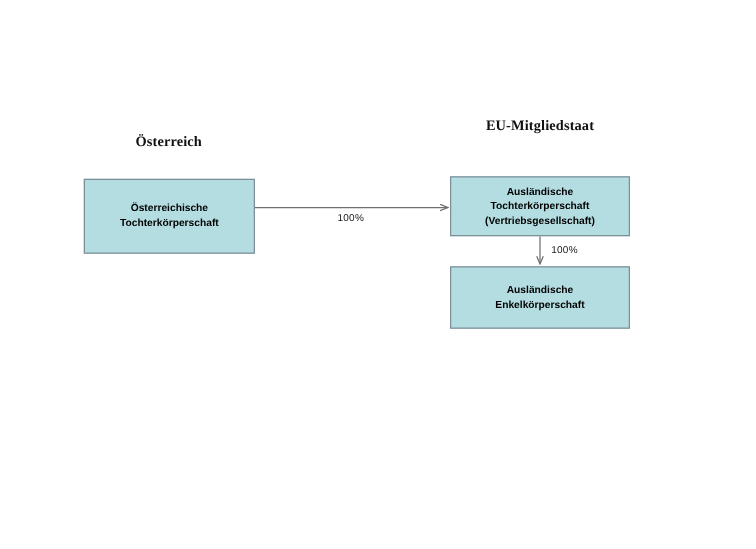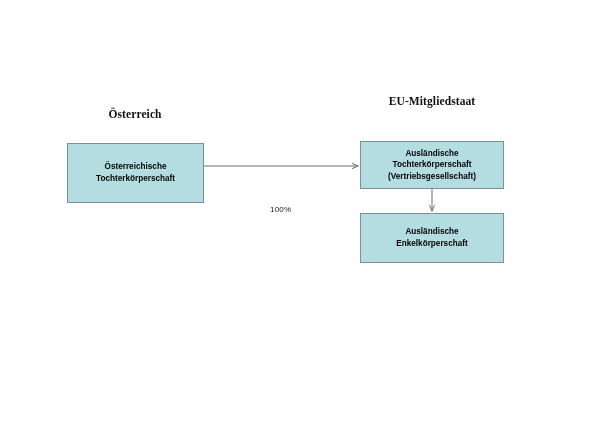--- a/index.html
+++ b/index.html
@@ -77,21 +77,20 @@
     stroke-width: 1;
     fill: none;
   }
 
   .edge-label {
     position: absolute;
     font-size: 8px;
     color: #1a1a1a;
     white-space: nowrap;
     letter-spacing: 0.2px;
-    margin-top: 35px;
   }
   #label-ownership-horizontal { left: 270px; top: 170px; }
   #label-ownership-vertical   { left: 441px; top: 195px; }
 </style>
 </head>
 <body>
 
 <div id="canvas">
 
   <div class="jurisdiction-title" id="title-austria">Österreich</div>

